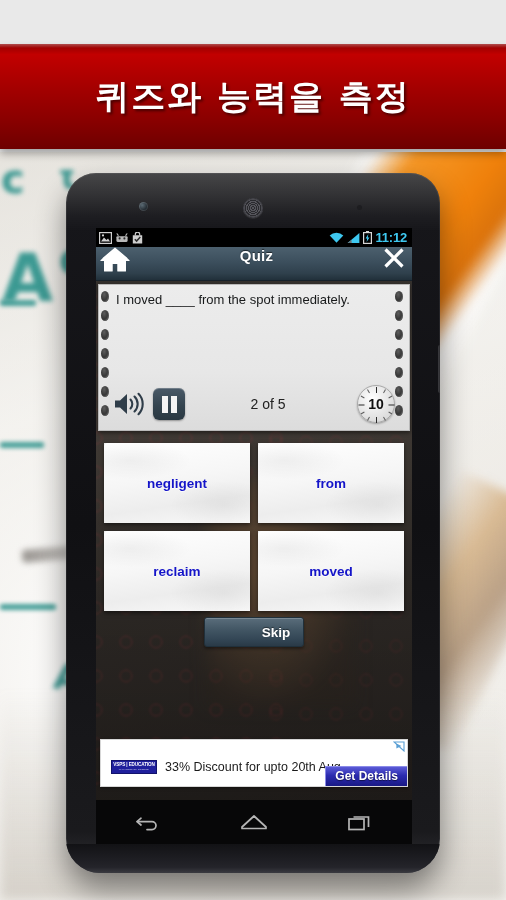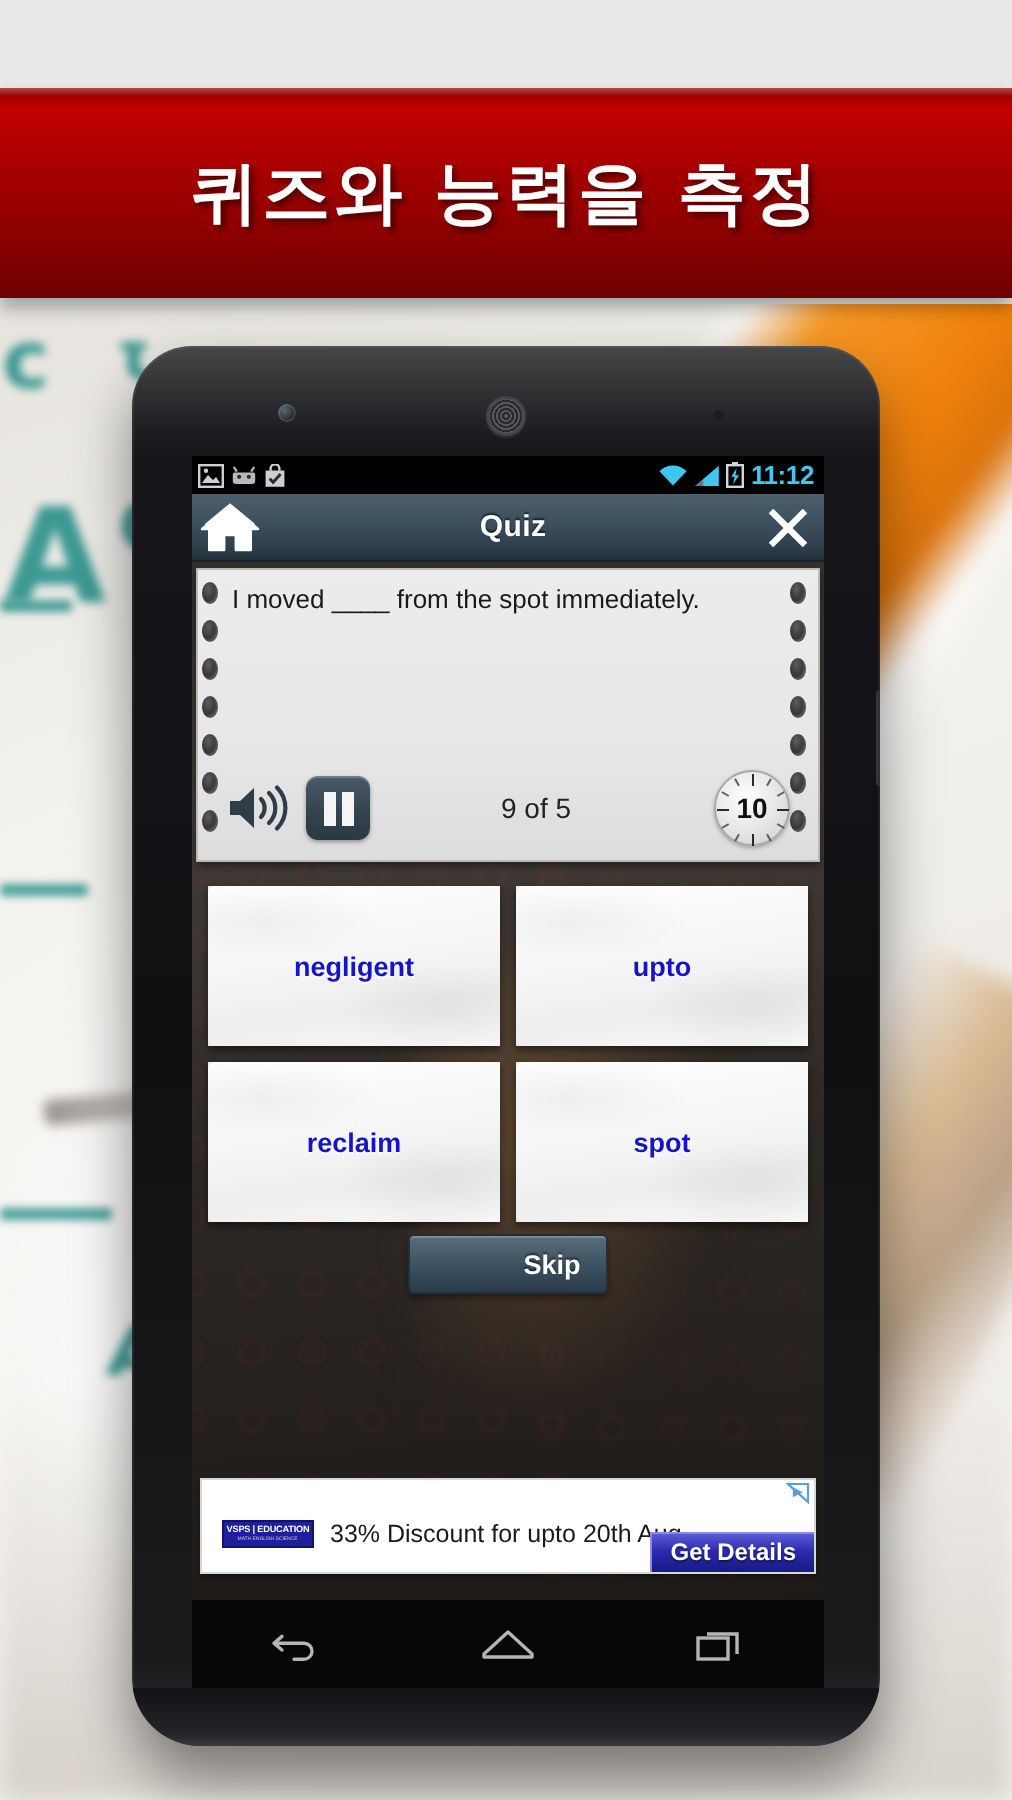--- a/index.html
+++ b/index.html
@@ -209,21 +209,21 @@
     font-family: "Liberation Sans", sans-serif;
     letter-spacing: -.2px;
   }
   svg { display: block; }
 
   
   .actionbar {
     position: absolute; left: 0; top: 19px; width: 100%; height: 34px;
     background: linear-gradient(180deg, #4c606e 0%, #3c4f5d 45%, #2f404c 80%, #21303a 100%);
     border-bottom: 1px solid #16212a;
-    display: flex; align-items: center;
+    display: flex; align-items: flex-start;
     z-index: 5;
   }
   .ab-home { margin-left: 4px; cursor: pointer; }
   .ab-title {
     flex: 1; text-align: center;
     color: #ffffff; font-size: 15px; font-weight: bold;
     text-shadow: 0 -1px 1px rgba(0,0,0,.6);
     letter-spacing: .2px;
   }
   .ab-close { margin-right: 7px; cursor: pointer; }
@@ -538,21 +538,21 @@
               <path d="M2 9.5 H7 L14 3 V23 L7 16.5 H2 Z" fill="#2f3d49"></path>
               <path d="M17.5 8.5 A6.5 6.5 0 0 1 17.5 17.5" fill="none" stroke="#2f3d49" stroke-width="2.1" stroke-linecap="round"></path>
               <path d="M21.5 5.5 A10.5 10.5 0 0 1 21.5 20.5" fill="none" stroke="#2f3d49" stroke-width="2.1" stroke-linecap="round"></path>
               <path d="M25.5 2.8 A14.5 14.5 0 0 1 25.5 23.2" fill="none" stroke="#2f3d49" stroke-width="2.1" stroke-linecap="round"></path>
             </svg>
           </span>
           <span class="pause-btn">
             <span class="pause-bar"></span>
             <span class="pause-bar"></span>
           </span>
-          <span class="qprogress">9 of 5</span>
+          <span class="qprogress">2 of 5</span>
           <span class="timer">
             <span class="tick major" style="transform:rotate(0deg)">
                 <i></i>
               </span>
             <span class="tick" style="transform:rotate(30deg)">
                 <i></i>
               </span>
             <span class="tick" style="transform:rotate(60deg)">
                 <i></i>
               </span>
@@ -586,27 +586,27 @@
             <span class="timer-num">10</span>
           </span>
         </div>
       </div>
 
       <div class="options">
         <div class="opt">
           <span class="opt-label">negligent</span>
         </div>
         <div class="opt">
-          <span class="opt-label">upto</span>
+          <span class="opt-label">from</span>
         </div>
         <div class="opt">
           <span class="opt-label">reclaim</span>
         </div>
         <div class="opt">
-          <span class="opt-label">spot</span>
+          <span class="opt-label">moved</span>
         </div>
       </div>
 
       <div class="skip-btn">Skip</div>
 
       <div class="adbanner">
         <span class="ad-choices">
           <svg width="12" height="11" viewBox="0 0 12 11">
             <path d="M1 1 L11 1 L11 10 Z" fill="none" stroke="#5a9fd4" stroke-width="1.1"></path>
             <path d="M3.4 2.6 L8.4 5.1 L3.4 7.6 Z" fill="#5a9fd4"></path>

